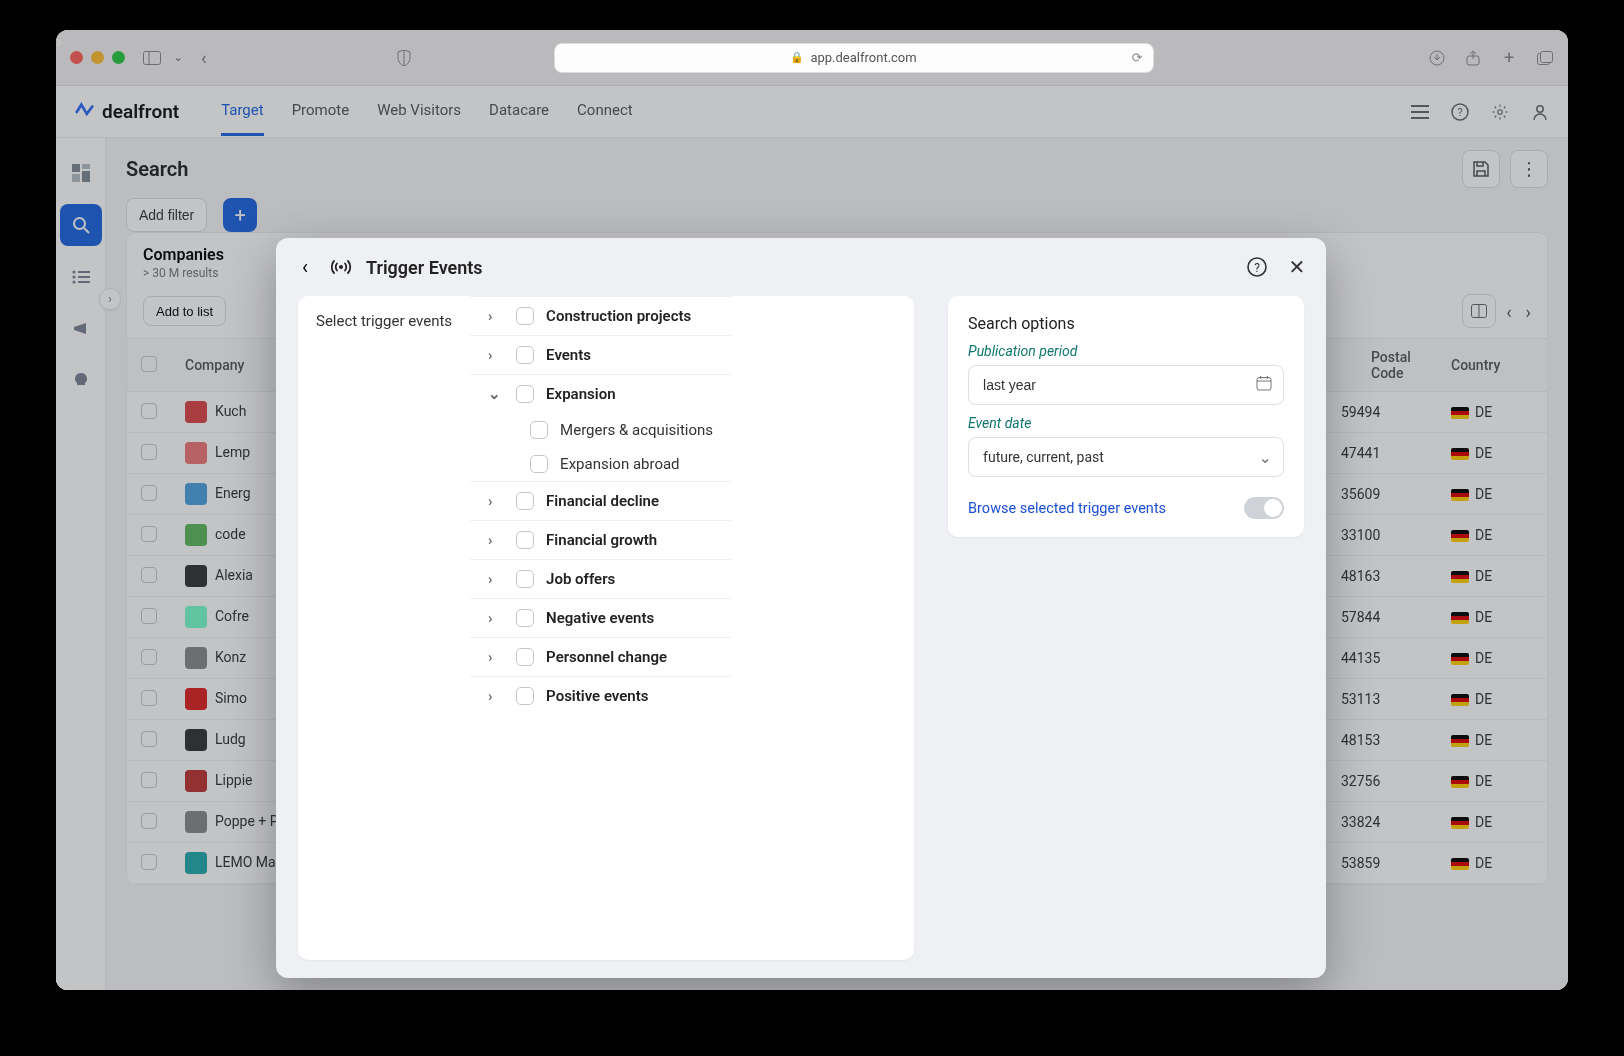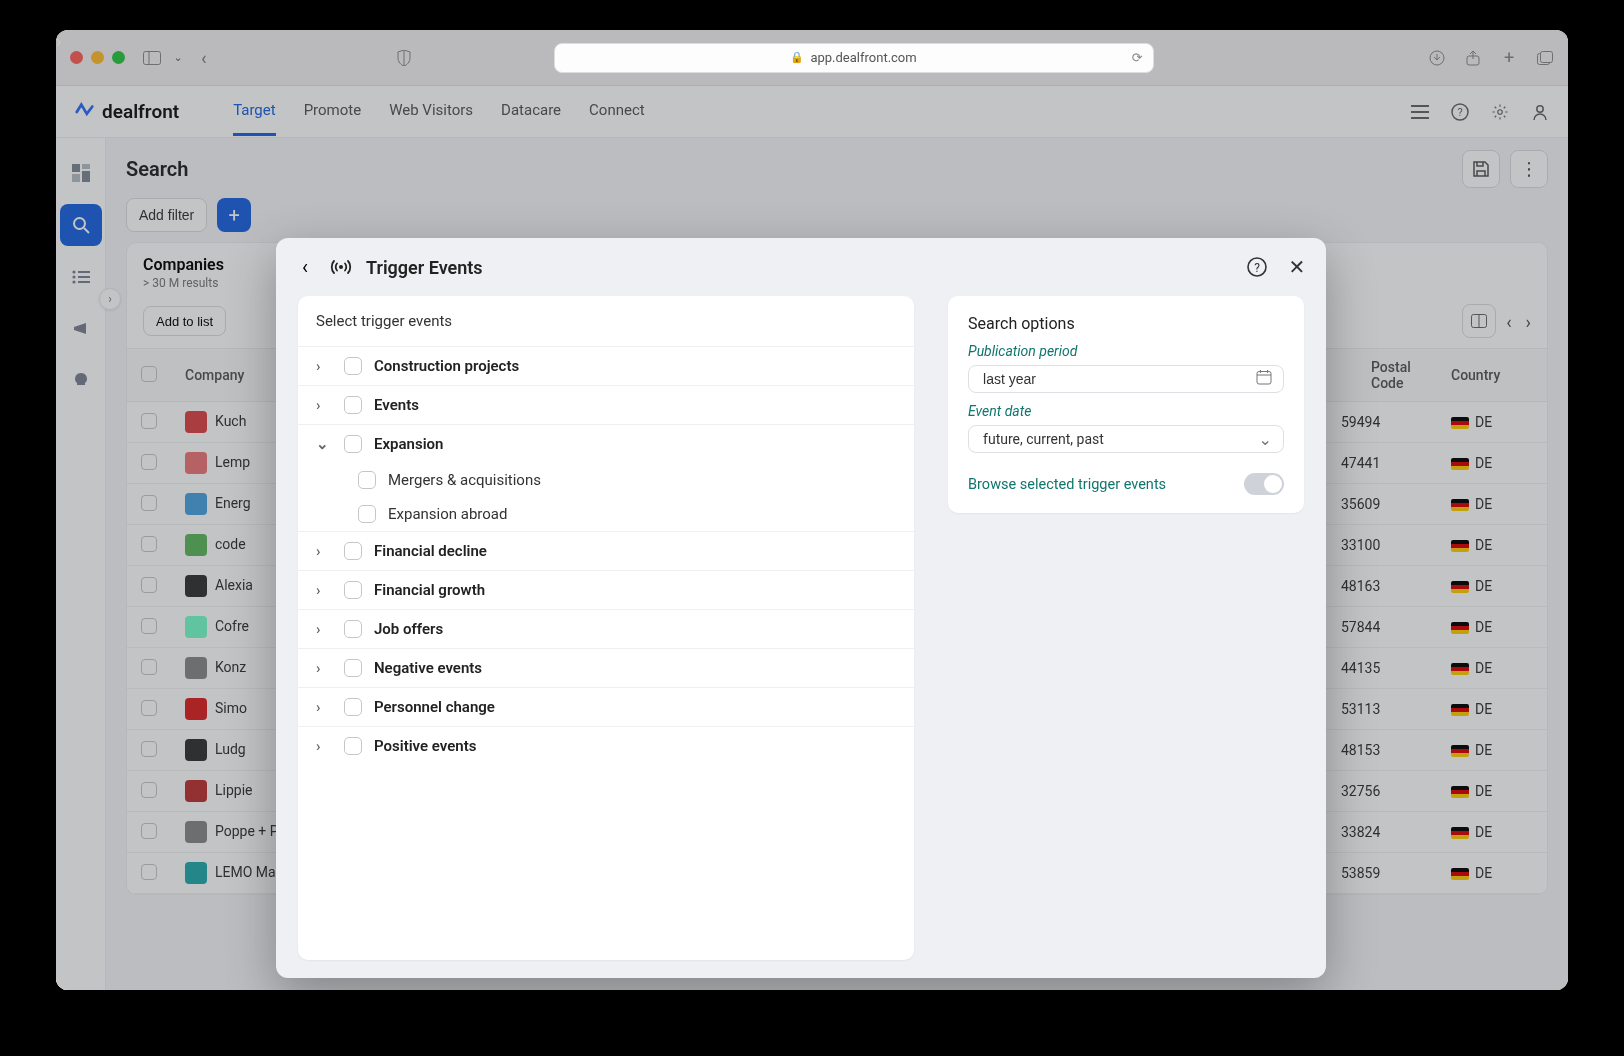--- a/index.html
+++ b/index.html
@@ -42,21 +42,21 @@
   }
   .url-refresh { position:absolute; right:10px; color:#888; }
   .chrome-right { display:flex; gap:18px; margin-left:auto; }
 
   .app {
     height: calc(100% - 56px);
     display:flex; flex-direction:column; background:#fff;
   }
   .app-header {
     height:52px; display:flex; align-items:center; padding:0 18px;
-    border-bottom:1px solid #eee; gap:36px;
+    border-bottom:1px solid #eee; gap:24px;
   }
   .logo { display:flex; align-items:center; gap:6px; font-weight:600; font-size:19px; color:#111;}
   .logo svg { color:#2f6df6; }
   .nav { display:flex; gap:28px; margin-left:18px; }
   .nav a { color:#555; text-decoration:none; font-size:15px; padding:14px 0; border-bottom:3px solid transparent;}
   .nav a.active { color:#1b63e0; border-bottom-color:#1b63e0; }
   .hdr-right { margin-left:auto; display:flex; gap:20px; color:#666; }
   .hdr-right .ic { width:20px; height:20px; display:flex;align-items:center;justify-content:center;}
 
   .workspace { flex:1; display:flex; position:relative; background:#f5f6f7;}
@@ -66,21 +66,21 @@
   }
   .side-icon { width:42px; height:42px; border-radius:8px; display:flex; align-items:center; justify-content:center; color:#555;}
   .side-icon.active { background:#1b63e0; color:#fff; }
 
   .main { flex:1; position:relative; padding: 12px 20px 0 20px; }
   .breadcrumb-row { display:flex; align-items:center; gap:12px; margin-bottom:10px;}
   .search-title { font-size:20px; font-weight:600; color:#222;}
   .right-tools { margin-left:auto; display:flex; gap:10px;}
   .tool-btn { width:38px; height:38px; border:1px solid #ddd; border-radius:8px; background:#fff; display:flex;align-items:center;justify-content:center; color:#444;}
 
-  .filter-row { display:flex; align-items:flex-start; gap:10px; margin-bottom:10px;}
+  .filter-row { display:flex; align-items:flex-start; gap:16px; }
   .add-filter { height:34px; padding:0 12px; border:1px solid #ddd; border-radius:8px; background:#fff; font-size:14px; color:#333;}
   .plus-btn { width:34px; height:34px; background:#1b63e0; border-radius:8px; color:#fff; display:flex;align-items:center;justify-content:center; font-size:20px;}
 
   .panel { background:#fff; border:1px solid #eee; border-radius:10px; overflow:hidden;}
   .panel-header { padding:12px 16px 4px; }
   .panel-title { font-weight:600; font-size:16px; }
   .panel-sub { font-size:12px; color:#777; margin-top:2px;}
   .panel-toolbar { padding:10px 16px; display:flex; align-items:center; gap:10px; border-bottom:1px solid #eee;}
   .pill-btn { height:30px; padding:0 12px; border:1px solid #ddd; border-radius:8px; background:#fff; font-size:13px;}
   .panel-toolbar .spacer{flex:1;}
@@ -109,42 +109,42 @@
     height:58px; display:flex; align-items:center; padding:0 18px; gap:14px;
   }
   .mh-title { font-size:18px; font-weight:600; color:#222;}
   .mh-right { margin-left:auto; display:flex; gap:18px; color:#333; }
   .mh-ic { width:22px; height:22px; display:flex;align-items:center;justify-content:center;}
 
   .modal-body { flex:1; display:flex; gap:22px; padding: 0 22px 18px;}
   .left-card, .right-card {
     background:#fff; border-radius:10px; box-shadow:0 1px 2px rgba(0,0,0,.05);
   }
-  .left-card { flex:1.95; display:flex; flex-direction:column;}
+  .left-card { flex:1.95; display:flex; flex-direction:row;}
   .right-card { flex:1; padding:18px 20px; align-self:flex-start;margin-left:12px;}
   .lc-head { padding:16px 18px; font-size:15px; color:#333;  }
   .tree {  overflow-y:auto; padding-bottom: 8px; }
   .tree::-webkit-scrollbar{width:8px;} .tree::-webkit-scrollbar-thumb{background:#d6d6d6;border-radius:4px;}
   .cat {
     display:flex; align-items:center; gap:12px; padding:10px 18px;
     border-top:1px solid #f0f0f0; font-size:15px; font-weight:600; color:#222;
   }
   .cat .chev { width:16px; color:#666;}
   .cat .cbox, .sub .cbox { width:18px; height:18px; border:1.5px solid #c3c6cb; border-radius:5px;}
   .sub { display:flex; align-items:center; gap:12px; padding:8px 18px 8px 60px; font-size:15px; color:#333; font-weight:400;}
 
   .ro-label { font-size:14px; color:#0f766e; margin-top:10px;font-style:italic;}
   .ro-title { font-size:16px; color:#222; margin-bottom:4px;}
   .field { position:relative; margin-top:6px;}
   .field input, .field .select {
-    width:100%; height:28px; border:1px solid #dcdfe4; border-radius:8px;
+    width:100%; height:40px; border:1px solid #dcdfe4; border-radius:8px;
     padding: 0 63px 0 14px; font-size:14px; background:#fff; color:#333;
   }
   .field .ic-right { position:absolute; right:12px; top:50%; transform:translateY(-50%); color:#777;}
-  .toggle-row { display:flex; align-items:center; justify-content:space-between; margin-top:20px; font-size:14.5px; color:#0f766e;}
+  .toggle-row { display:flex; align-items:center; justify-content:space-between; margin-top:20px; font-size:14.5px; color:#1d4ed8;}
   .toggle { width:40px; height:22px; background:#cfd3d9; border-radius:20px; position:relative;}
   .toggle::after{content:""; position:absolute; right:2px; top:2px; width:18px; height:18px; background:#fff; border-radius:50%;}
 
   .cta {
     position:absolute; right:22px; bottom:22px;
     height:40px; padding:0 18px; background:#1b63e0; color:#fff;
     border-radius:8px; display:flex; align-items:center; gap:16px; font-size:14px; font-weight:600;
   }
   .cta .num{font-weight:700;}
   .sidebar-collapse-handle {

